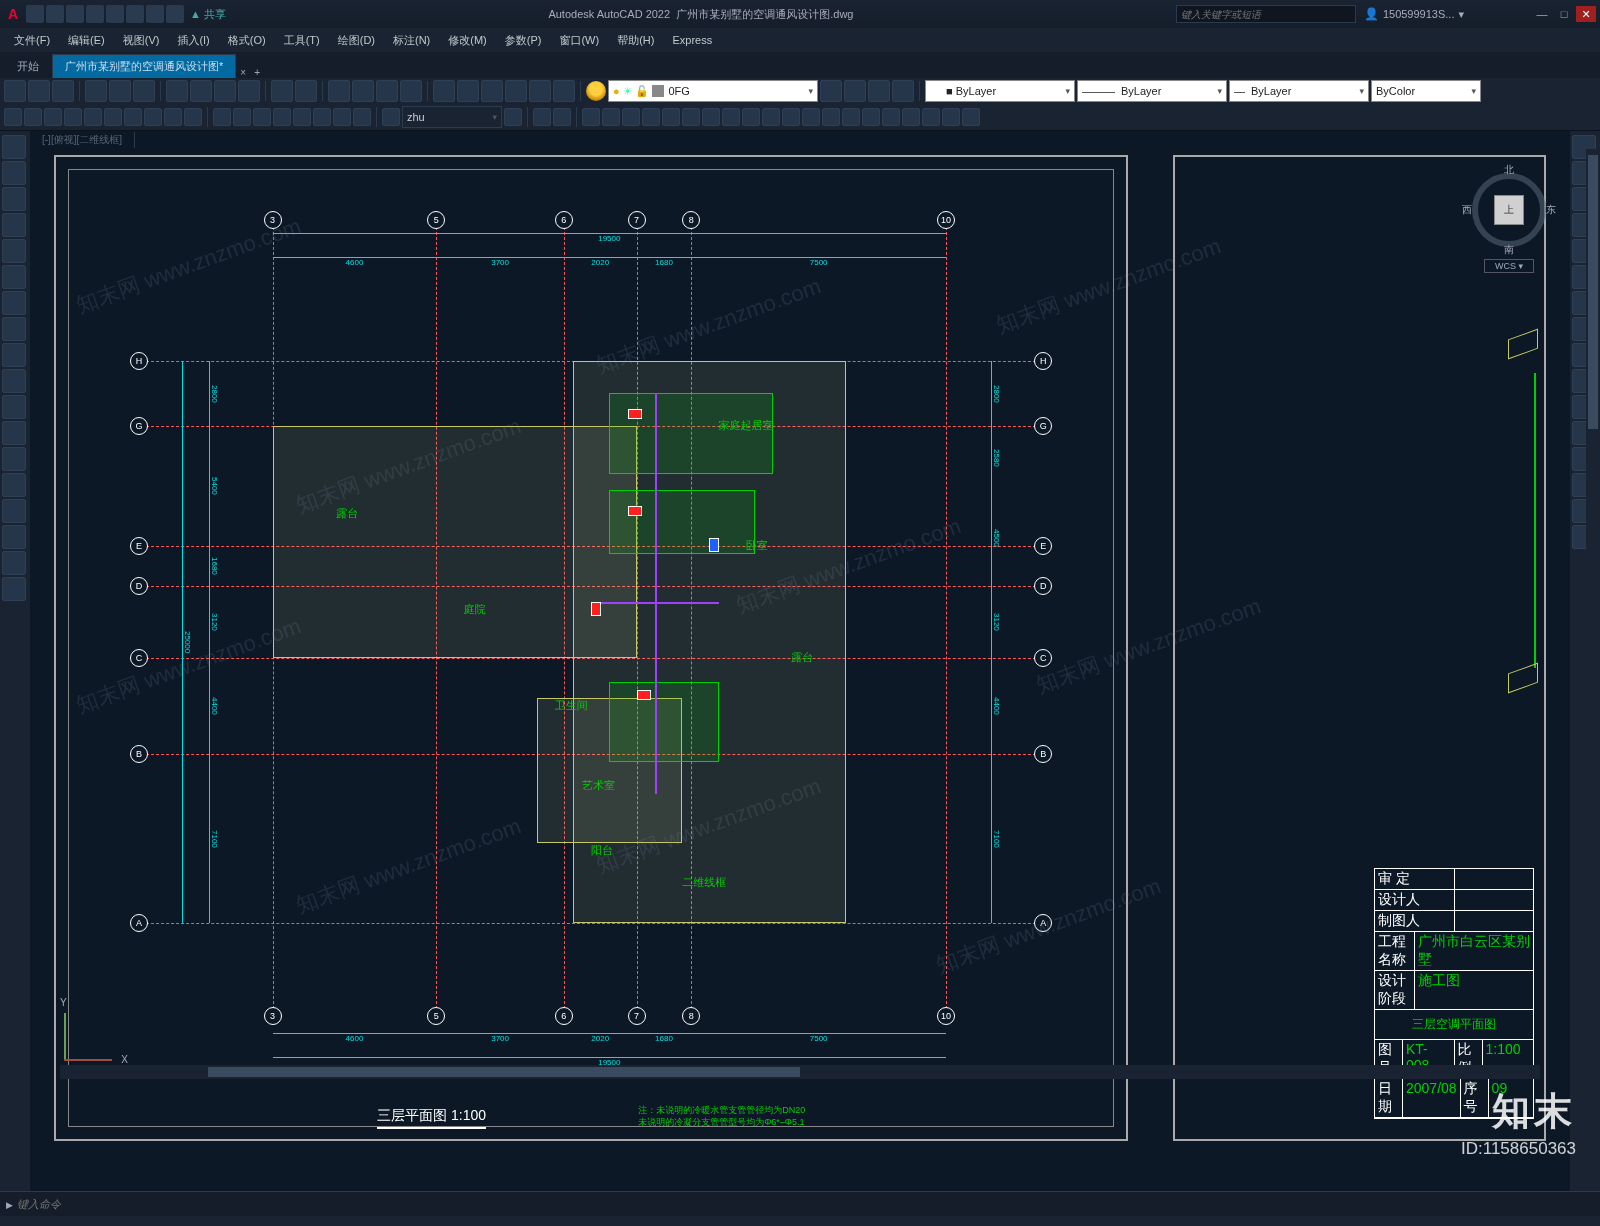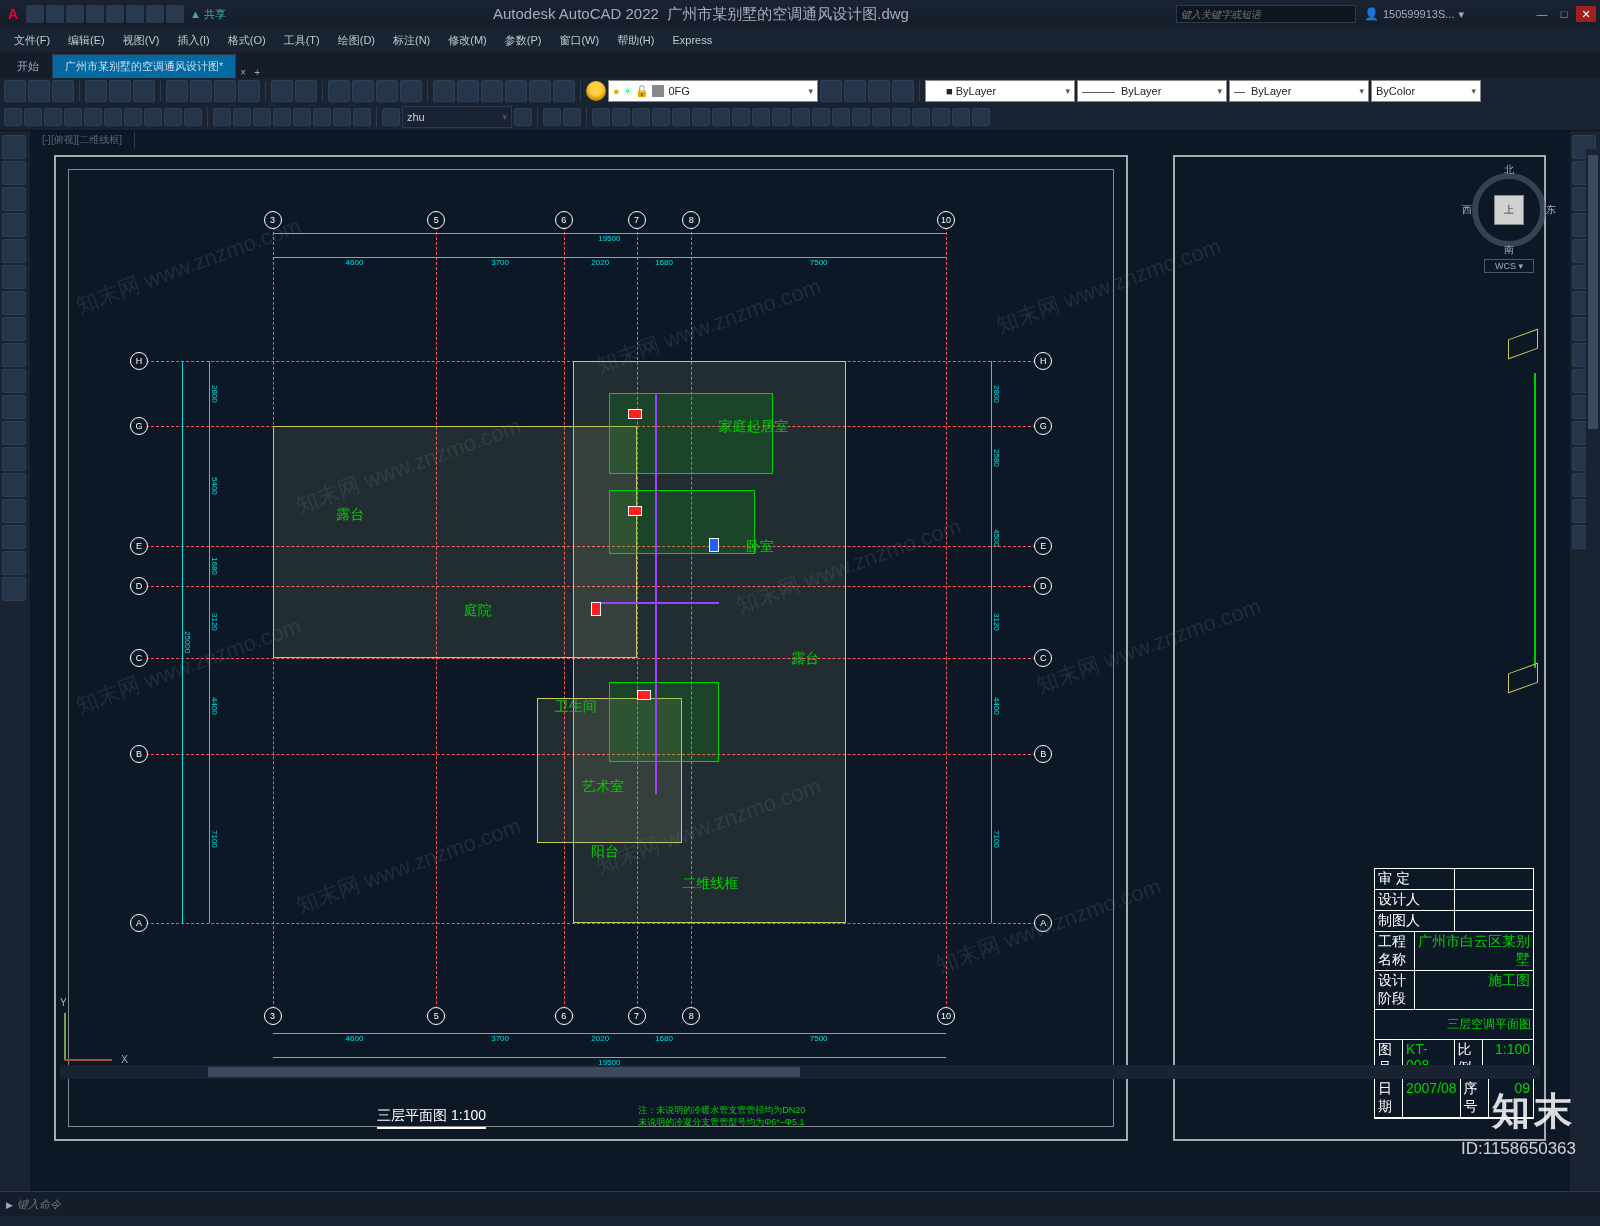--- a/index.html
+++ b/index.html
@@ -4,21 +4,21 @@
 <style>
   * { box-sizing: border-box; margin: 0; padding: 0; }
   html, body { width: 1600px; height: 1226px; overflow: hidden; font-family: "Microsoft YaHei", Arial, sans-serif; background: #1e2a3a; }
   body { font-size: 12px; color: #ccc; position: relative; }
 
   .titlebar { height: 28px; background: linear-gradient(#1a2332,#141d29); display: flex; align-items: center; padding: 0 4px; }
   .titlebar .acad-logo { color: #e03; font-weight: bold; width: 18px; text-align: center; font-size: 14px; }
   .titlebar .qat { display: flex; gap: 2px; margin-left: 4px; }
   .titlebar .qat .qicon { width: 18px; height: 18px; background: #2a3a4f; border-radius: 2px; }
   .titlebar .share { margin-left: 6px; color: #4aa; font-size: 11px; }
-  .titlebar .title-center { flex: 1; text-align: center; font-size: 15px; color: #aab; }
+  .titlebar .title-center { flex: 1; text-align: center; font-size: 11px; color: #aab; }
   .titlebar .search { width: 180px; height: 18px; background: #0f1620; border: 1px solid #2a3a4f; color: #667; font-size: 10px; padding: 0 4px; font-style: italic; }
   .titlebar .user { margin: 0 8px; color: #aab; font-size: 11px; display: flex; align-items: center; gap: 4px; }
   .titlebar .user::before { content: "👤"; font-size: 12px; }
   .titlebar .winctl { display: flex; gap: 2px; margin-left: 6px; }
   .titlebar .winctl span { width: 20px; height: 16px; display: flex; align-items: center; justify-content: center; color: #aab; font-size: 11px; }
   .titlebar .winctl span:last-child { background: #a02020; color: #fff; }
 
   .menubar { height: 24px; background: #1a2332; display: flex; align-items: center; padding: 0 6px; gap: 2px; }
   .menubar span { padding: 2px 8px; color: #bcc; font-size: 11px; }
 
@@ -59,30 +59,30 @@
   .gridlinev { border-left: 1px dashed #ff5555; position: absolute; height: 100%; }
   .gridbub { position: absolute; width: 18px; height: 18px; border: 1px solid #fff; border-radius: 50%; display: flex; align-items: center; justify-content: center; font-size: 9px; color: #fff; background: #0c1826; }
   .dim { position: absolute; border-top: 1px solid #00e0e0; font-size: 8px; color: #00e0e0; display: flex; align-items: center; justify-content: center; }
   .dimv { position: absolute; border-left: 1px solid #00e0e0; font-size: 8px; color: #00e0e0; display: flex; align-items: center; justify-content: center; writing-mode: vertical-lr; }
   .wall { position: absolute; background: rgba(200,200,140,.12); border: 1px solid #c8c860; }
   .duct { position: absolute; background: rgba(0,200,0,.15); border: 1px solid #00d000; }
   .pipe { position: absolute; border-left: 2px solid #a040ff; }
   .pipeh { position: absolute; border-top: 2px solid #a040ff; }
   .equip { position: absolute; background: #ff2020; border: 1px solid #fff; }
   .equipb { position: absolute; background: #2060ff; border: 1px solid #fff; }
-  .rmtxt { position: absolute; font-size: 14px; color: #00d000; }
+  .rmtxt { position: absolute; font-size: 11px; color: #00d000; }
   .drawing-title { position: absolute; bottom: 10px; left: 30%; color: #fff; font-size: 14px; }
   .drawing-title .line { border-top: 2px solid #fff; margin-top: 2px; }
   .drawing-note { position: absolute; bottom: 10px; right: 30%; color: #00d000; font-size: 9px; line-height: 1.4; }
 
   .titleblock { position: absolute; bottom: 20px; right: 10px; width: 160px; border: 1px solid #fff; }
   .titleblock .tbrow { display: flex; border-bottom: 1px solid #fff; min-height: 16px; }
   .titleblock .tbc { border-right: 1px solid #fff; padding: 1px 3px; font-size: 14px; color: #fff; flex: 1; }
   .titleblock .tbc.g { color: #00d000; }
-  .titleblock .tbc:last-child { border-right: none; text-align: right; }
+  .titleblock .tbc:last-child { border-right: none; }
   .titleblock .big { font-size: 12px; text-align: center; padding: 6px 2px; }
 
   .compass { position: absolute; top: 8px; right: -10px; width: 90px; height: 90px; }
   .compass .ring { position: absolute; top: 8px; left: 8px; width: 74px; height: 74px; border: 6px solid rgba(80,95,110,.6); border-radius: 50%; }
   .compass .cube { position: absolute; top: 30px; left: 30px; width: 30px; height: 30px; background: #d0d0d0; border: 1px solid #888; display: flex; align-items: center; justify-content: center; font-size: 10px; color: #333; }
   .compass .dir { position: absolute; font-size: 10px; color: #aab; }
   .compass .wcs { position: absolute; bottom: -18px; left: 20px; font-size: 9px; border: 1px solid #556; padding: 1px 10px; color: #9ab; }
 
   .sheet-side .detail-line { position: absolute; border: 1px solid #00d000; }
   .sheet-side .detail-y { position: absolute; border: 1px solid #c8c860; }
@@ -232,21 +232,21 @@
     <span class="ricon sm"></span>
     <span class="ricon sm"></span>
     <span class="ricon sm"></span>
     <span class="ricon sm"></span>
     <span class="ricon sm"></span>
     <span class="ricon sm"></span>
     <span class="ricon sm"></span>
     <span class="ricon sm"></span>
     <span class="rsep"></span>
     <span class="ricon sm"></span>
-    <div class="rdrop dark" style="width:110px">
+    <div class="rdrop dark" style="width:100px">
         <span>zhu</span>
       </div>
     <span class="ricon sm"></span>
     <span class="rsep"></span>
     <span class="ricon sm"></span>
     <span class="ricon sm"></span>
     <span class="rsep"></span>
     <span class="ricon sm"></span>
     <span class="ricon sm"></span>
     <span class="ricon sm"></span>

